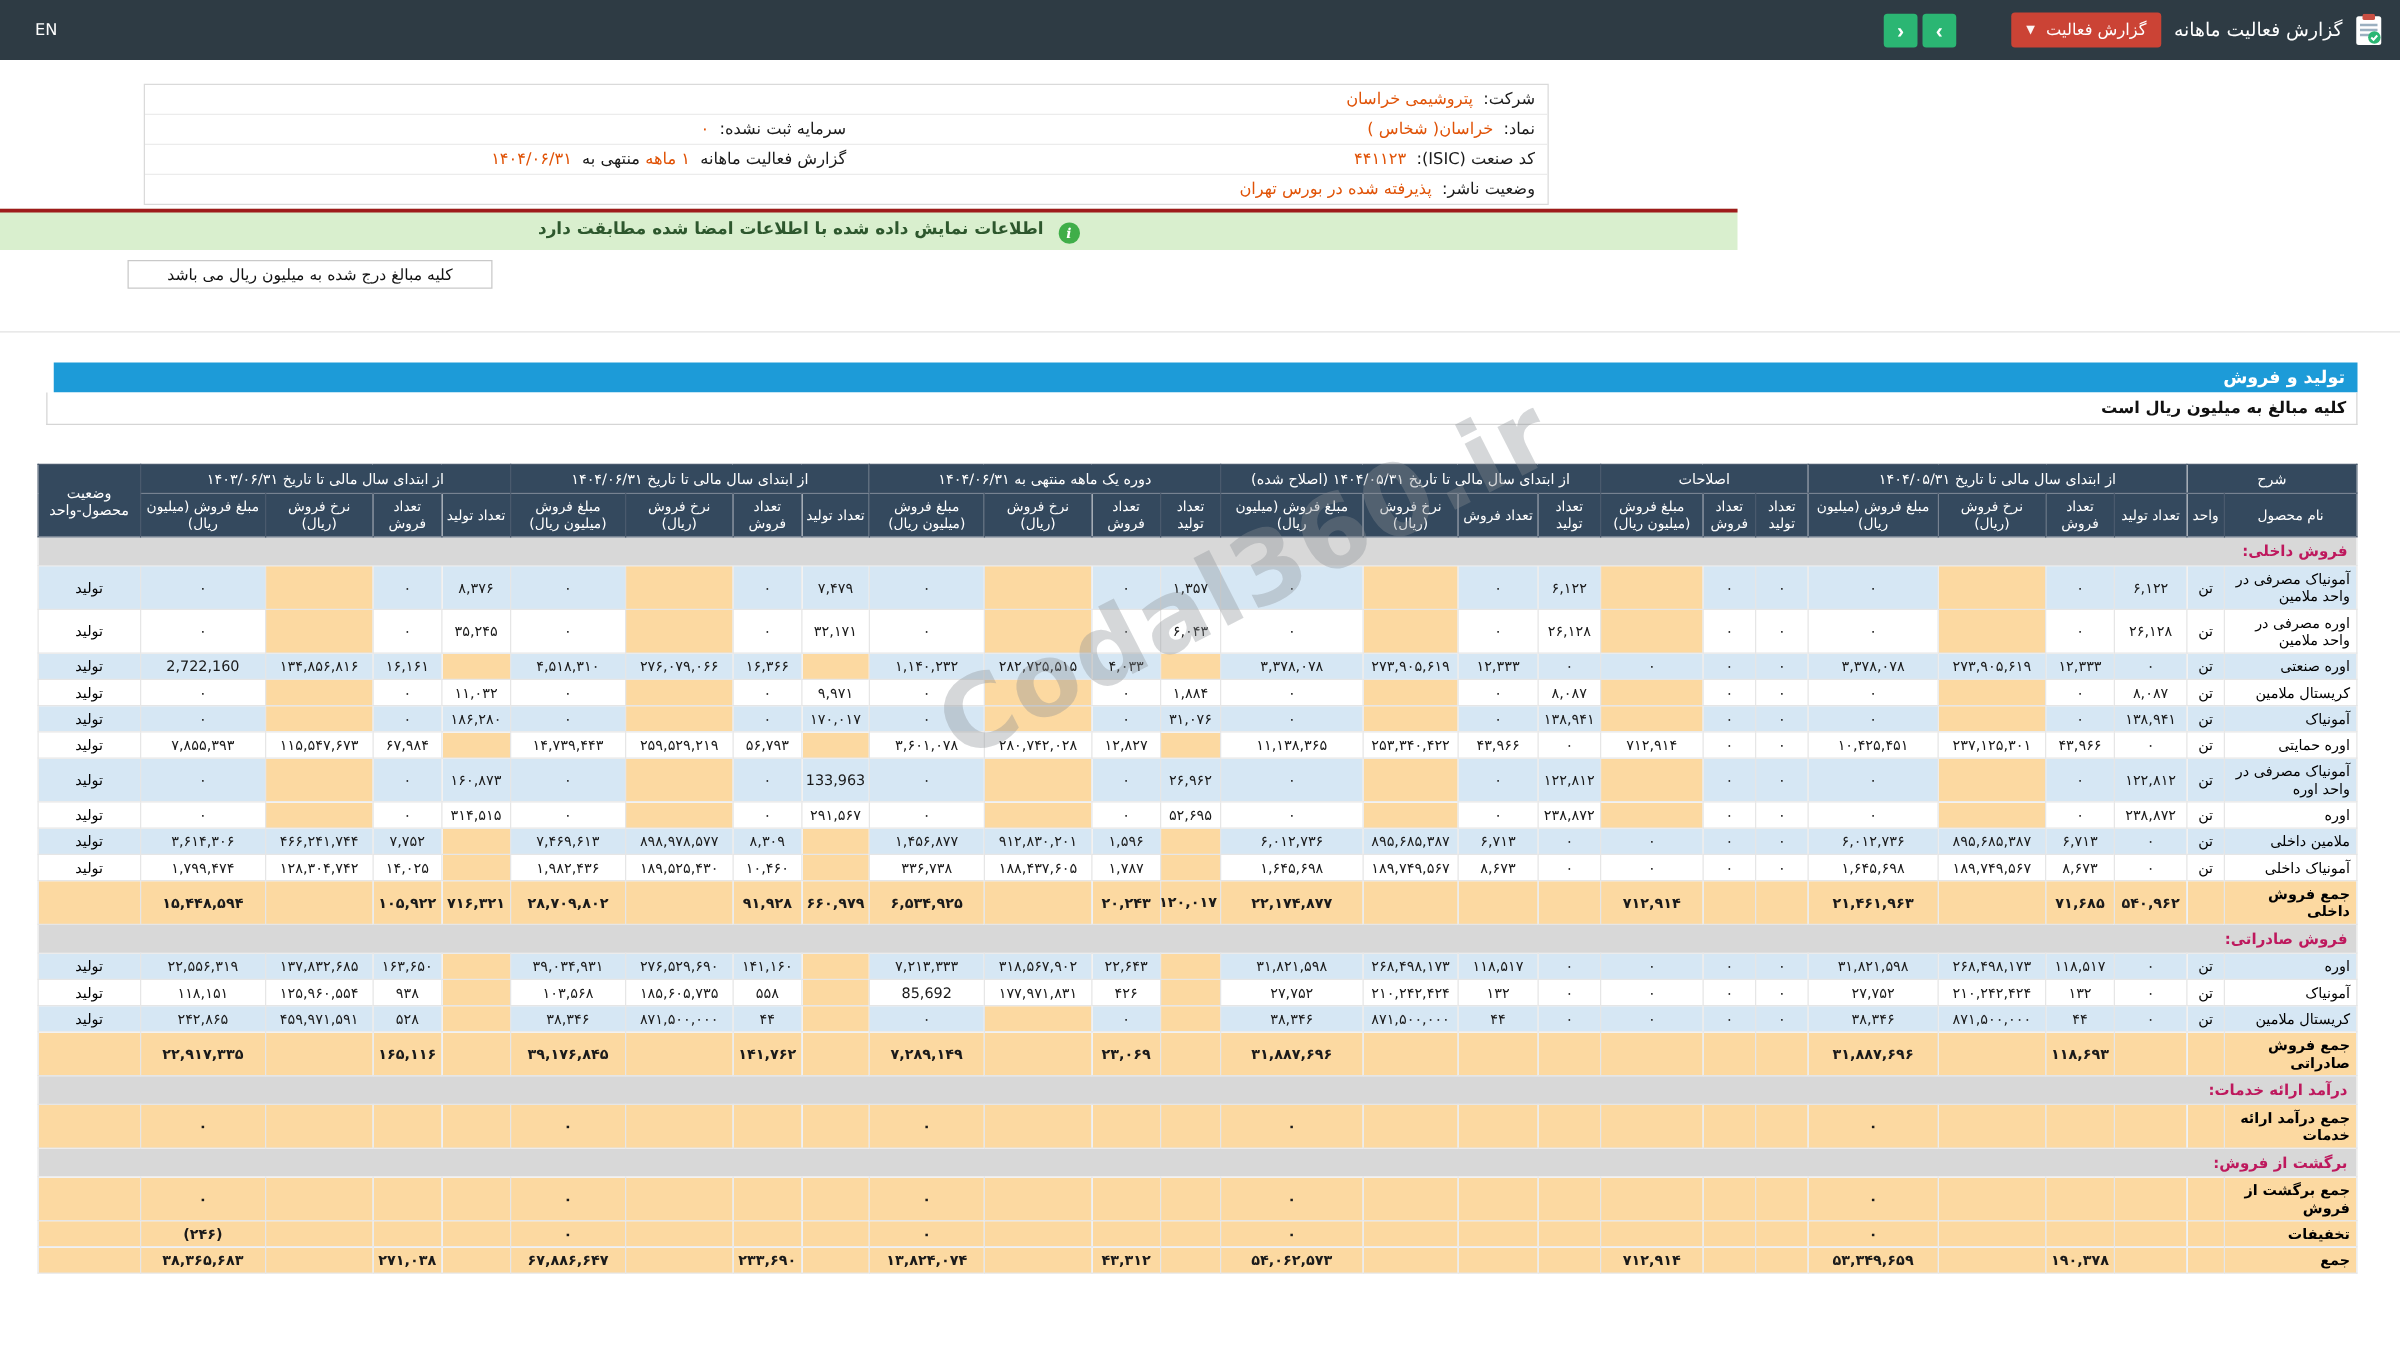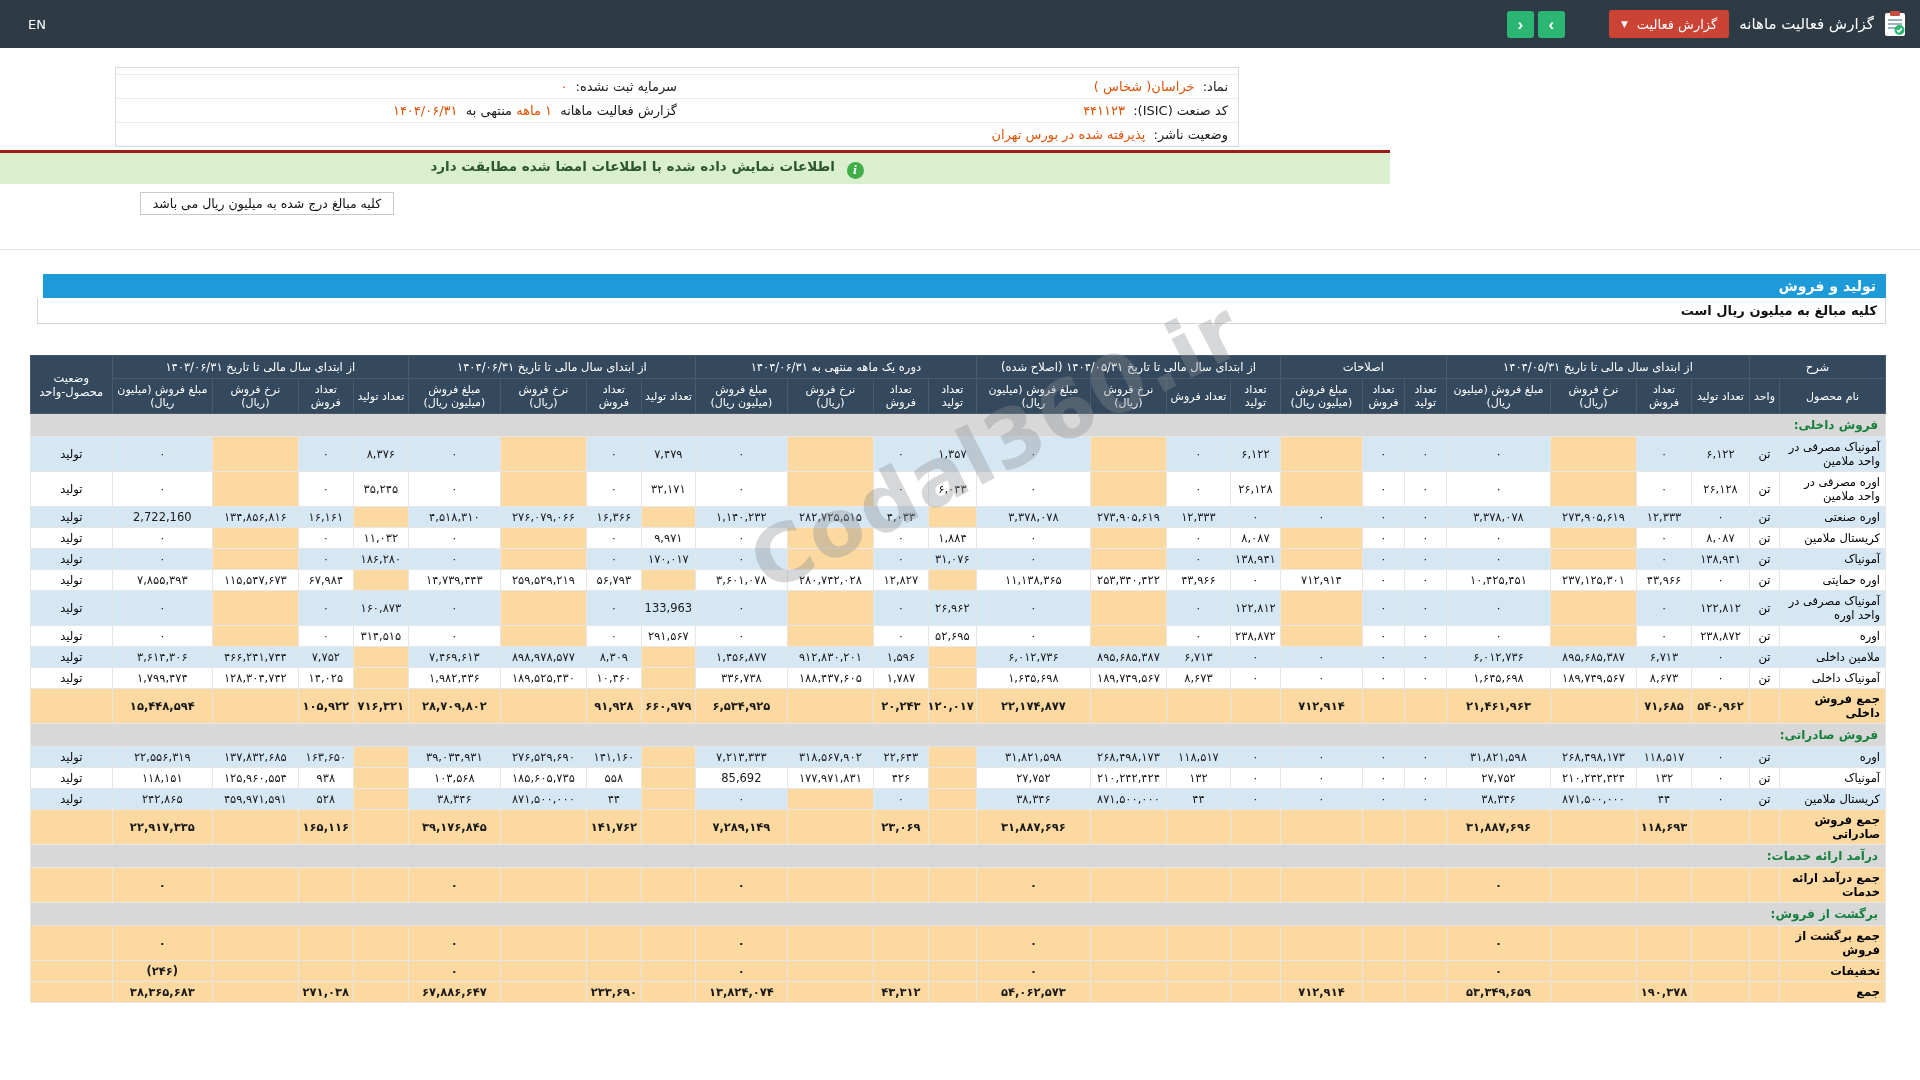--- a/index.html
+++ b/index.html
@@ -30,21 +30,21 @@
   .val{color:#e05206;margin-right:4px}
 
   
   .banner{width:1486px;margin:3px 530px 0 0;background:#d9efce;border-top:3px solid #9e1b1b;
     padding:5px 0;text-align:center;font-size:13.5px;color:#2d572d;font-weight:bold}
   .info-icon{display:inline-flex;width:17px;height:17px;border-radius:50%;background:#3fae49;
     color:#fff;align-items:center;justify-content:center;font-size:11px;font-style:italic;
     font-weight:bold;vertical-align:-3px;margin-left:7px;font-family:"DejaVu Serif",serif}
 
   
-  .note{width:254px;margin:8px 1526px 0 0;border:1px solid #c9c9c9;padding:3px 8px;
+  .note{width:292px;margin:8px 1526px 0 0;border:1px solid #c9c9c9;padding:3px 8px;
     font-size:12.5px;text-align:center;color:#111}
 
   .sep{height:1px;background:#e2e2e2;margin-top:34px}
 
   
   .blue-bar{margin:24px 34px 0 43px;background:#1d9bd8;color:#fff;font-weight:bold;
     font-size:14px;padding:4px 10px}
   .units{margin:0 34px 0 37px;border:1px solid #d5d5d5;border-top:none;background:#fff;
     font-weight:bold;font-size:13px;padding:5px 8px;color:#111}
 
@@ -54,21 +54,21 @@
   thead th{background:#34495e;color:#fff;font-weight:normal;text-align:center;
     padding:4px 3px;border-color:#4a5a6d;font-size:11.5px}
   thead th.sub{font-size:11px;line-height:13px}
   td.num{text-align:center;white-space:nowrap;color:#1a1a1a}
   td.name{text-align:right;padding-right:5px;line-height:14px}
   td.ctr{text-align:center}
   .c-b{background:#d6e7f4}
   .c-w{background:#fff}
   .c-y{background:#fcd9a1}
   tr.section td{background:#d8d8d8;font-weight:bold;text-align:right;
-    padding:4px 7px;font-size:12px;color:#15803d}
+    padding:4px 7px;font-size:12px;color:#be185d}
   .bold{font-weight:bold}
   .neg{color:#cc0000}
 
   .watermark{position:absolute;top:45px;left:690px;transform:rotate(-27deg);
     font-size:80px;font-weight:bold;color:#8a8f94;opacity:.35;pointer-events:none;
     direction:ltr;letter-spacing:2px;white-space:nowrap}
 </style>
 </head>
 <body>
 
@@ -93,20 +93,24 @@
     <div class="nav">
       <button>›</button>
       <button>‹</button>
     </div>
   </div>
   <a class="lang">EN</a>
 </header>
 
 <section class="info">
   <div class="info-row">
+    <div class="info-cell">
+      <span class="lbl">شرکت:</span>
+      <span class="val">پتروشیمی خراسان</span>
+    </div>
   </div>
   <div class="info-row">
     <div class="info-cell">
       <span class="lbl">نماد:</span>
       <span class="val">خراسان( شخاس )</span>
     </div>
     <div class="info-cell">
       <span class="lbl">سرمایه ثبت نشده:</span>
       <span class="val">۰</span>
     </div>

